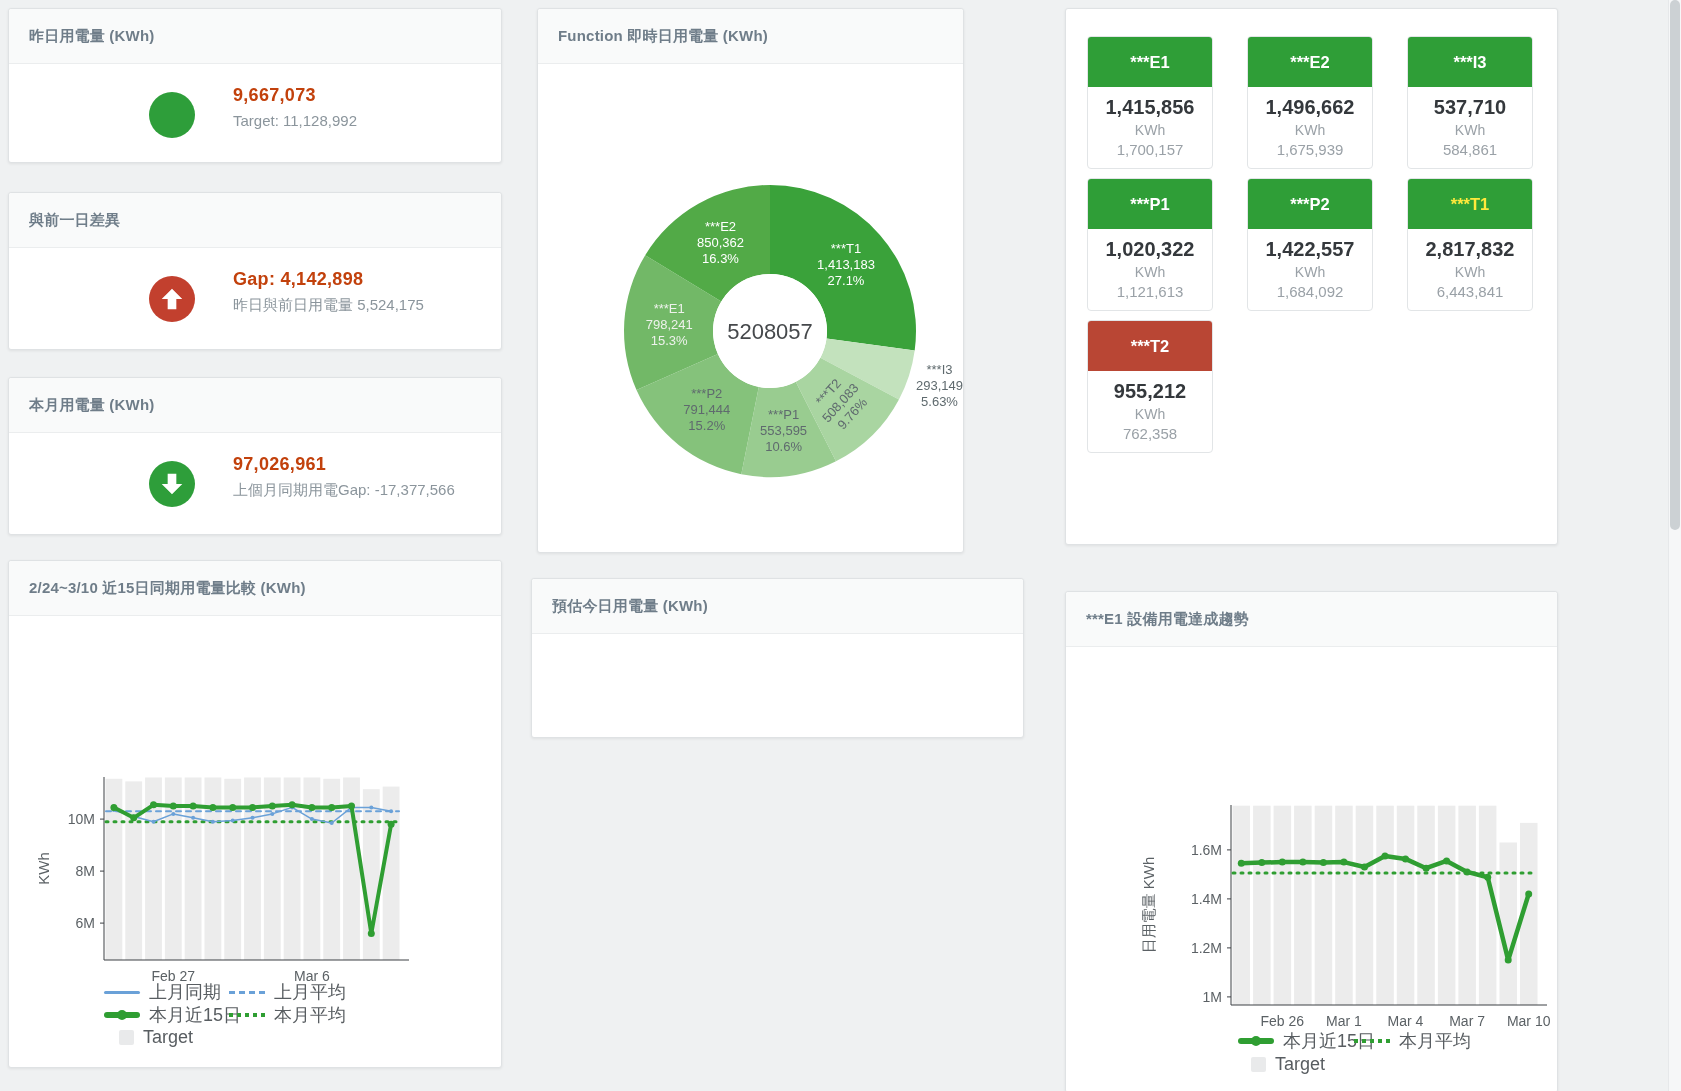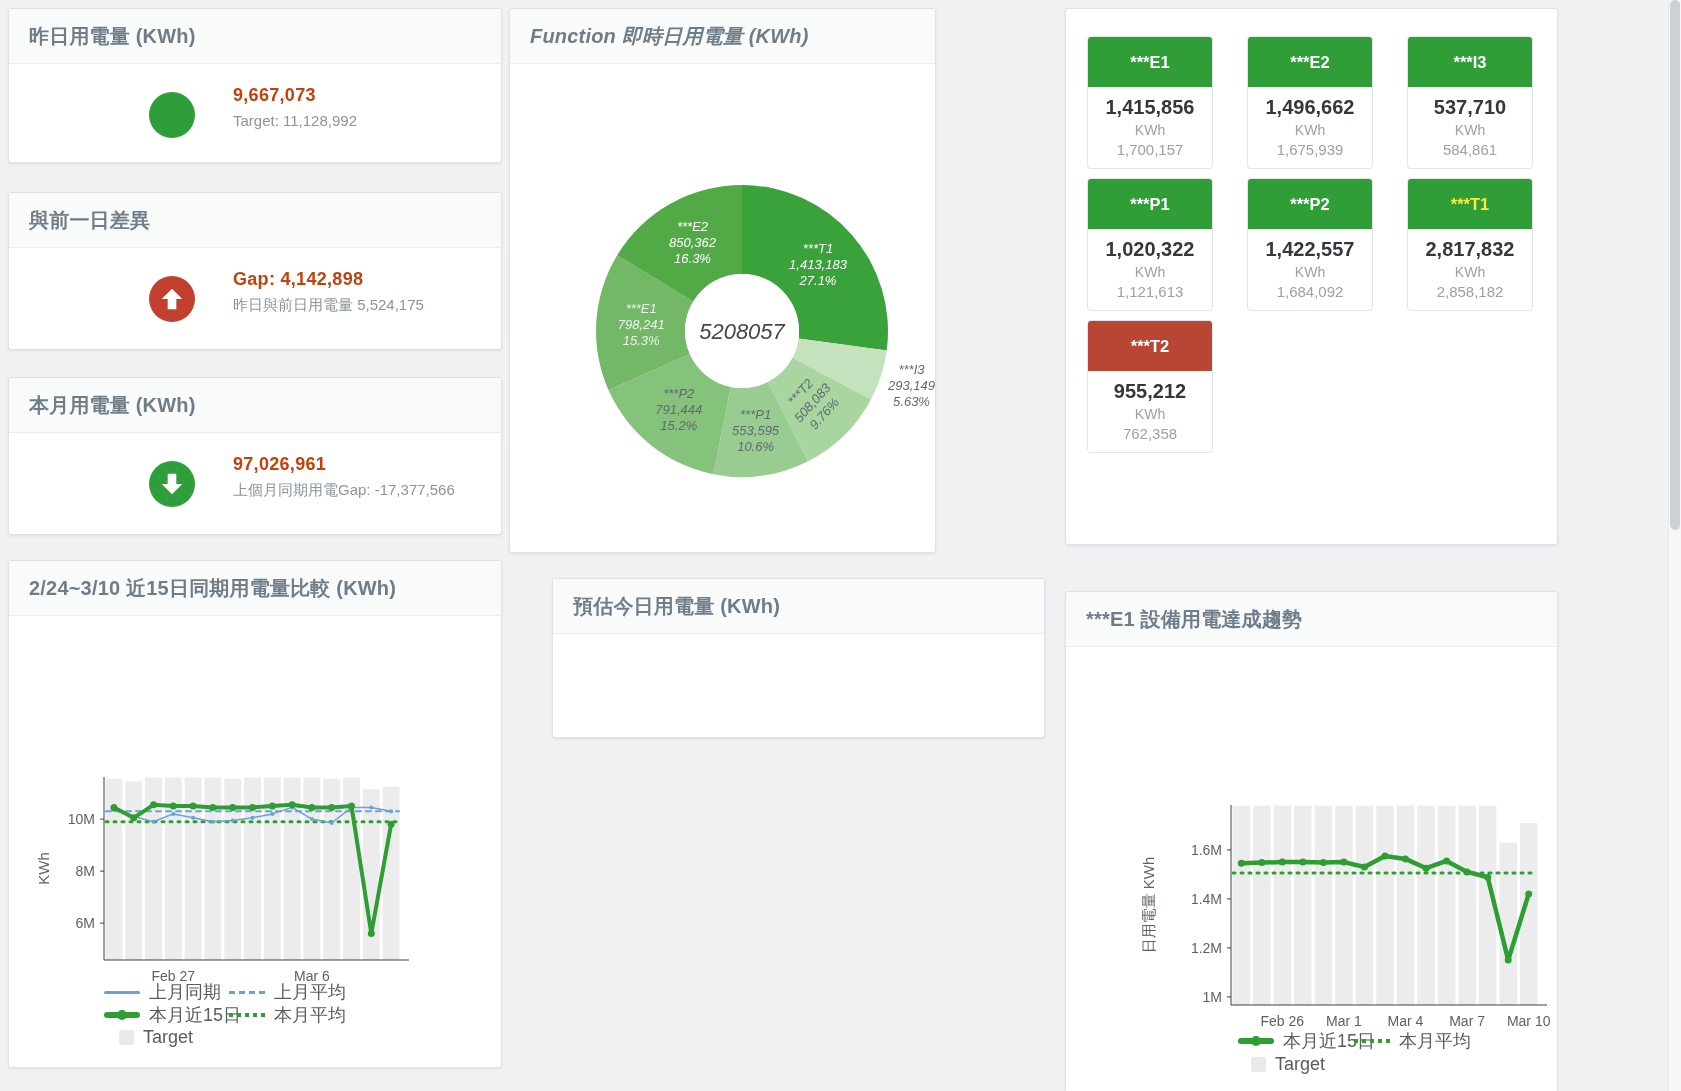--- a/index.html
+++ b/index.html
@@ -14,21 +14,21 @@
     border:1px solid #dfe2e4;border-radius:3px;
     box-shadow:0 1px 3px rgba(0,0,0,.07);
     box-sizing:border-box;
   }
   .p-head{
     height:55px;display:flex;align-items:center;padding:0 20px;
     background:#f9fafa;border-bottom:1px solid #ebedee;
     border-radius:3px 3px 0 0;box-sizing:border-box;
   }
   .p-title{
-    font-size:20px;font-weight:700;color:#6f7d89;letter-spacing:.2px;
+    font-size:15px;font-weight:700;color:#6f7d89;letter-spacing:.2px;
     white-space:nowrap;overflow:hidden;
   }
   .p-body{position:relative;height:calc(100% - 55px);border-radius:0 0 3px 3px;overflow:hidden;}
 
   
   .stat{position:relative;height:100%;}
   .bubble{
     position:absolute;width:46px;height:46px;border-radius:50%;
     display:flex;align-items:center;justify-content:center;
   }
@@ -221,21 +221,21 @@
             <span class="lg-label">本月平均</span>
           </div>
           <div class="lg-item" style="left: 110px; top: 413px;">
             <span class="sw sw-box" style="background: rgb(233, 234, 235);"></span>
             <span class="lg-label">Target</span>
           </div>
         </div>
     </div>
   </section>
 
-  <section class="panel" style="left:509px;top:8px;width:427px;height:545px;font-style:italic;">
+  <section class="panel" style="left:537px;top:8px;width:427px;height:545px;">
     <div class="p-head">
       <span class="p-title">Function 即時日用電量 (KWh)</span>
     </div>
     <div class="p-body">
       <svg class="chart" id="chart-donut" width="491" height="488" viewBox="0 0 491 488">
           <path d="M 232.00 121.00 A 146 146 0 0 1 376.69 286.48 L 288.49 274.61 A 57 57 0 0 0 232.00 210.00 Z" fill="#3aa23a"></path>
           <g>
             <text class="dlab" fill="#ffffff" text-anchor="middle" x="308.0" y="188.5"><tspan x="308.0" dy="0">***T1</tspan><tspan x="308.0" dy="16">1,413,183</tspan><tspan x="308.0" dy="16">27.1%</tspan></text>
           </g>
           <path d="M 376.69 286.48 A 146 146 0 0 1 360.96 335.45 L 282.35 293.72 A 57 57 0 0 0 288.49 274.61 Z" fill="#c3e2bd"></path>
@@ -261,21 +261,21 @@
           <path d="M 107.19 191.25 A 146 146 0 0 1 232.00 121.00 L 232.00 210.00 A 57 57 0 0 0 183.27 237.43 Z" fill="#52aa47"></path>
           <g>
             <text class="dlab" fill="#ffffff" text-anchor="middle" x="182.5" y="167.0"><tspan x="182.5" dy="0">***E2</tspan><tspan x="182.5" dy="16">850,362</tspan><tspan x="182.5" dy="16">16.3%</tspan></text>
           </g>
           <circle cx="232" cy="267" r="57" fill="#fff"></circle>
           <text class="dcenter" x="232" y="275" text-anchor="middle">5208057</text>
         </svg>
     </div>
   </section>
 
-  <section class="panel" style="left:552px;top:578px;width:493px;height:160px;">
+  <section class="panel" style="left:531px;top:578px;width:493px;height:160px;">
     <div class="p-head">
       <span class="p-title">預估今日用電量 (KWh)</span>
     </div>
   </section>
 
   <section class="panel" style="left:1065px;top:8px;width:493px;height:537px;">
     <div class="p-body">
       <div class="tiles" id="stoplight-tiles">
           <div class="tile">
             <div class="tile-head" style="background: rgb(47, 158, 55); color: rgb(255, 255, 255);">***E1</div>
@@ -304,21 +304,21 @@
           <div class="tile">
             <div class="tile-head" style="background: rgb(47, 158, 55); color: rgb(255, 255, 255);">***P2</div>
             <div class="tile-val">1,422,557</div>
             <div class="tile-unit">KWh</div>
             <div class="tile-target">1,684,092</div>
           </div>
           <div class="tile">
             <div class="tile-head" style="background: rgb(47, 158, 55); color: rgb(255, 233, 60);">***T1</div>
             <div class="tile-val">2,817,832</div>
             <div class="tile-unit">KWh</div>
-            <div class="tile-target">2,858,182</div>
+            <div class="tile-target">6,443,841</div>
           </div>
           <div class="tile">
             <div class="tile-head" style="background: rgb(185, 70, 52); color: rgb(255, 255, 255);">***T2</div>
             <div class="tile-val">955,212</div>
             <div class="tile-unit">KWh</div>
             <div class="tile-target">762,358</div>
           </div>
         </div>
     </div>
   </section>

